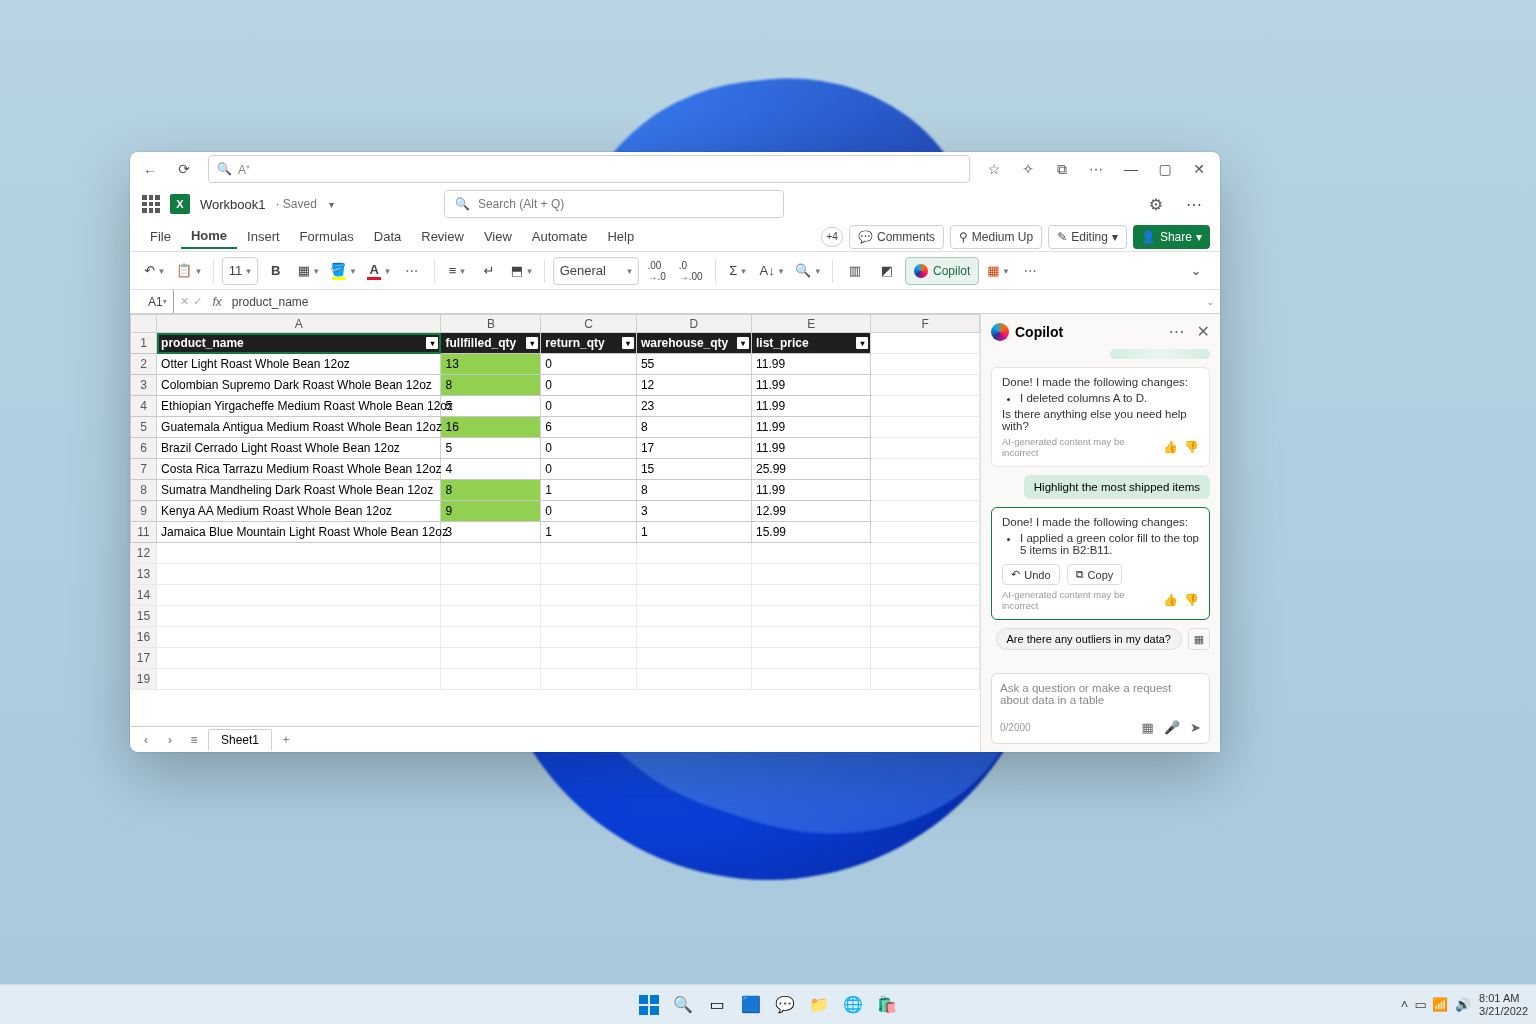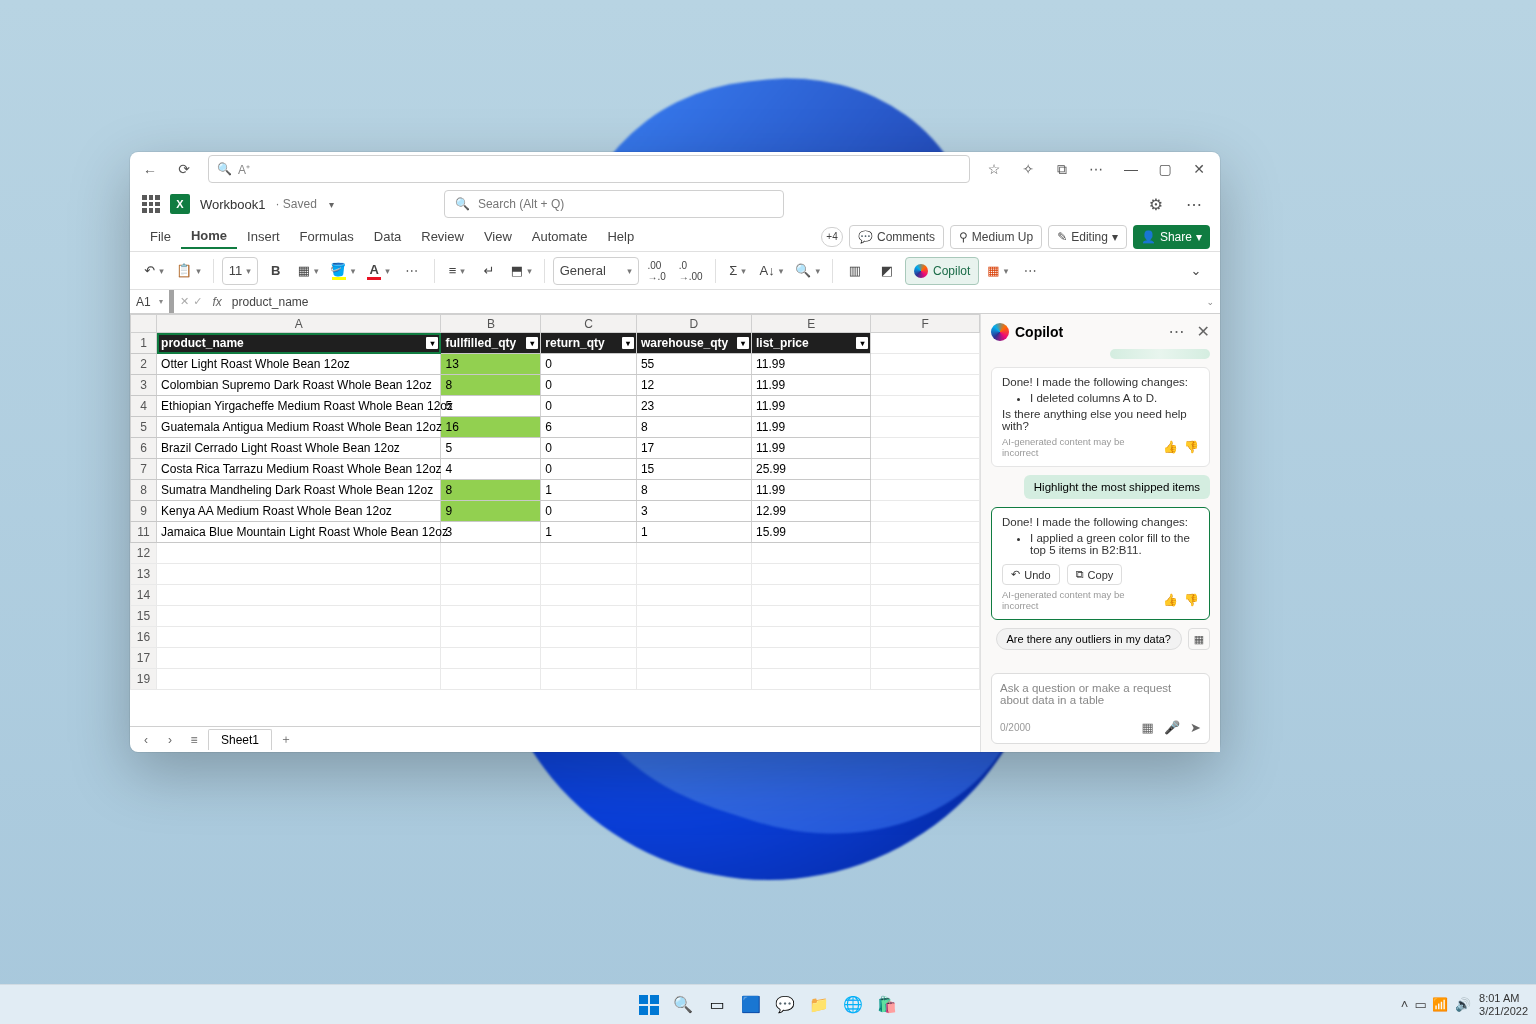--- a/index.html
+++ b/index.html
@@ -48,21 +48,21 @@
 
   .ribbon { height: 38px; display: flex; align-items: center; padding: 0 10px; gap: 4px; border-bottom: 1px solid #e0e0e0; }
   .rbtn { height: 28px; min-width: 28px; display: flex; align-items: center; justify-content: center; padding: 0 4px; color: #444; cursor: pointer; border-radius: 4px; font-size: 13px; gap: 2px; }
   .drop-caret::after { content: "▾"; font-size: 9px; color: #777; margin-left: 2px; }
   .vr { width: 1px; height: 24px; background: #e0e0e0; margin: 0 4px; }
   .copilot-btn { border: 1px solid #a9c9bb; background: #e8f3ee; border-radius: 4px; padding: 0 8px; font-size: 12px; color: #1a6b47; gap: 5px; }
   .fill-color-swatch { width: 14px; height: 3px; background: #ffff00; }
   .font-color-swatch { width: 14px; height: 3px; background: #e81123; }
 
   .formula-bar { height: 24px; display: flex; align-items: center; border-bottom: 1px solid #d0d0d0; font-size: 12px; color: #444; }
-  .name-box { width: 44px; padding: 0 6px; border-right: 5px solid #a3a3a3; height: 100%; display: flex; align-items: center; justify-content: space-between; }
+  .name-box { width: 44px; padding: 0 18px; border-right: 1px solid #a3a3a3; height: 100%; display: flex; align-items: center; justify-content: space-between; }
   .fx-btns { display: flex; align-items: center; gap: 4px; padding: 0 6px; color: #aaa; font-size: 11px; }
   .fx-label { font-style: italic; color: #666; padding: 0 4px; }
   .formula-input { flex: 1; padding: 0 6px; }
 
   .workspace { flex: 1; display: flex; overflow: hidden; }
   .grid-area { flex: 1; display: flex; flex-direction: column; overflow: hidden; }
 
   .grid-scroll { flex: 1; overflow: hidden; position: relative; }
   table.sheet { border-collapse: collapse; width: 100%; table-layout: fixed; font-size: 12px; }
   .col-hdr th { background: #f3f2f1; border: 1px solid #d0d0d0; font-weight: 400; color: #555; height: 18px; font-size: 12px; }
@@ -78,21 +78,21 @@
   .sheet-tabs { height: 26px; border-top: 1px solid #d0d0d0; display: flex; align-items: center; padding: 0 6px; gap: 4px; font-size: 12px; }
   .st-nav { width: 20px; height: 20px; display: flex; align-items: center; justify-content: center; color: #666; cursor: pointer; }
   .sheet-tab { padding: 3px 12px; border: 1px solid #d0d0d0; border-bottom: none; background: #fff; border-radius: 2px 2px 0 0; cursor: pointer; }
 
   .copilot-pane { width: 240px; border-left: 1px solid #e0e0e0; display: flex; flex-direction: column; padding: 8px 10px; gap: 8px; background: #faf9f8; }
   .cp-header { display: flex; align-items: center; gap: 6px; }
   .cp-logo { width: 18px; height: 18px; border-radius: 50%; background: conic-gradient(from 45deg, #ff6a00, #ee0979, #2e3192, #00aeef, #ff6a00); }
   .cp-title { font-size: 14px; font-weight: 600; flex: 1; }
   .cp-msg { background: #fff; border: 1px solid #e5e5e5; border-radius: 6px; padding: 8px 10px; font-size: 11.5px; color: #333; }
   .cp-msg.highlight { border: 1.5px solid #107c41; }
-  .cp-msg ul { margin: 4px 0 4px 28px; padding: 0; }
+  .cp-msg ul { margin: 4px 0 4px 18px; padding: 0; }
   .cp-user-msg { align-self: flex-end; background: #d4ede0; border-radius: 6px; padding: 6px 10px; font-size: 11.5px; }
   .cp-suggest { align-self: flex-end; display: flex; align-items: center; gap: 6px; }
   .cp-suggest-pill { background: #f2f2f2; border: 1px solid #ddd; border-radius: 12px; padding: 4px 10px; font-size: 11px; cursor: pointer; }
   .cp-suggest-icon { width: 22px; height: 22px; border: 1px solid #ddd; border-radius: 4px; display: flex; align-items: center; justify-content: center; font-size: 11px; color: #555; cursor: pointer; }
   .cp-disclaimer { font-size: 9.5px; color: #999; display: flex; align-items: center; justify-content: space-between; margin-top: 4px; }
   .cp-thumbs { display: flex; gap: 6px; color: #bbb; font-size: 12px; }
   .cp-action { display: inline-flex; align-items: center; gap: 4px; border: 1px solid #ddd; border-radius: 4px; padding: 3px 8px; font-size: 11px; cursor: pointer; margin-right: 4px; margin-top: 4px; }
   .cp-input { margin-top: auto; border: 1px solid #ddd; border-radius: 6px; padding: 8px; font-size: 11.5px; color: #888; background: #fff; }
   .cp-input-footer { display: flex; align-items: center; justify-content: space-between; margin-top: 14px; color: #999; font-size: 10px; }
   .cp-tools { display: flex; gap: 10px; font-size: 13px; color: #666; }

